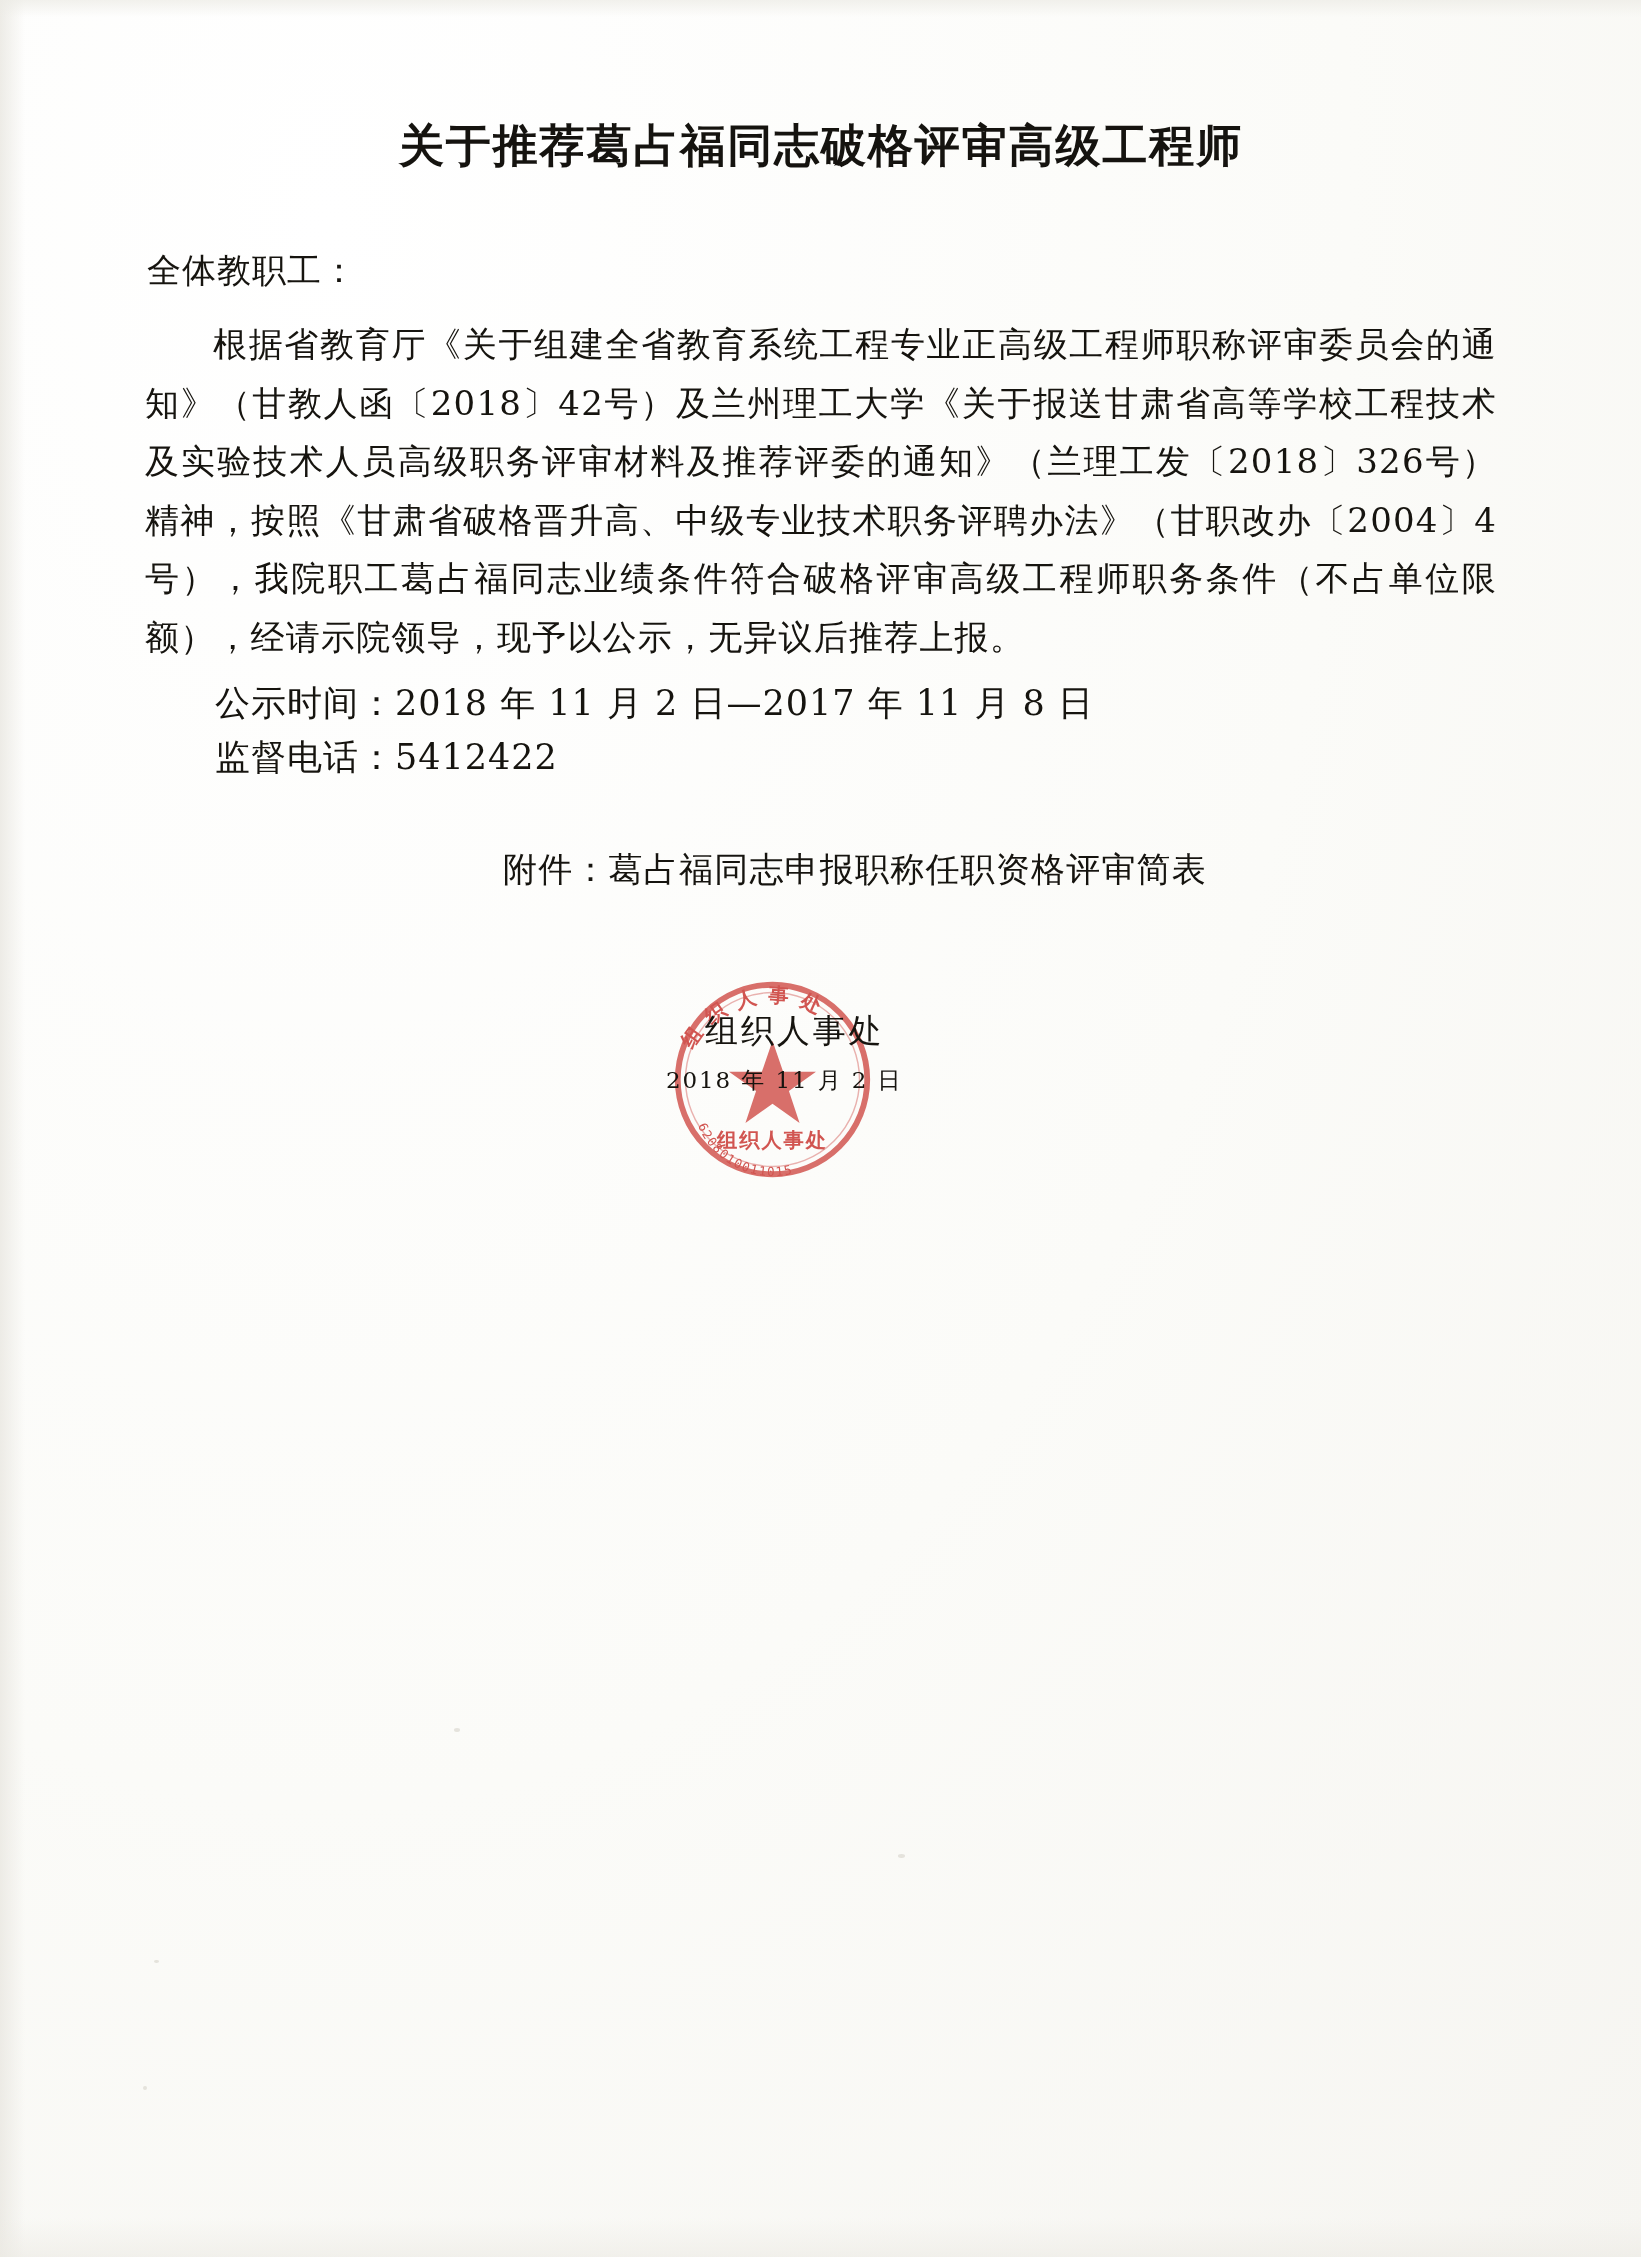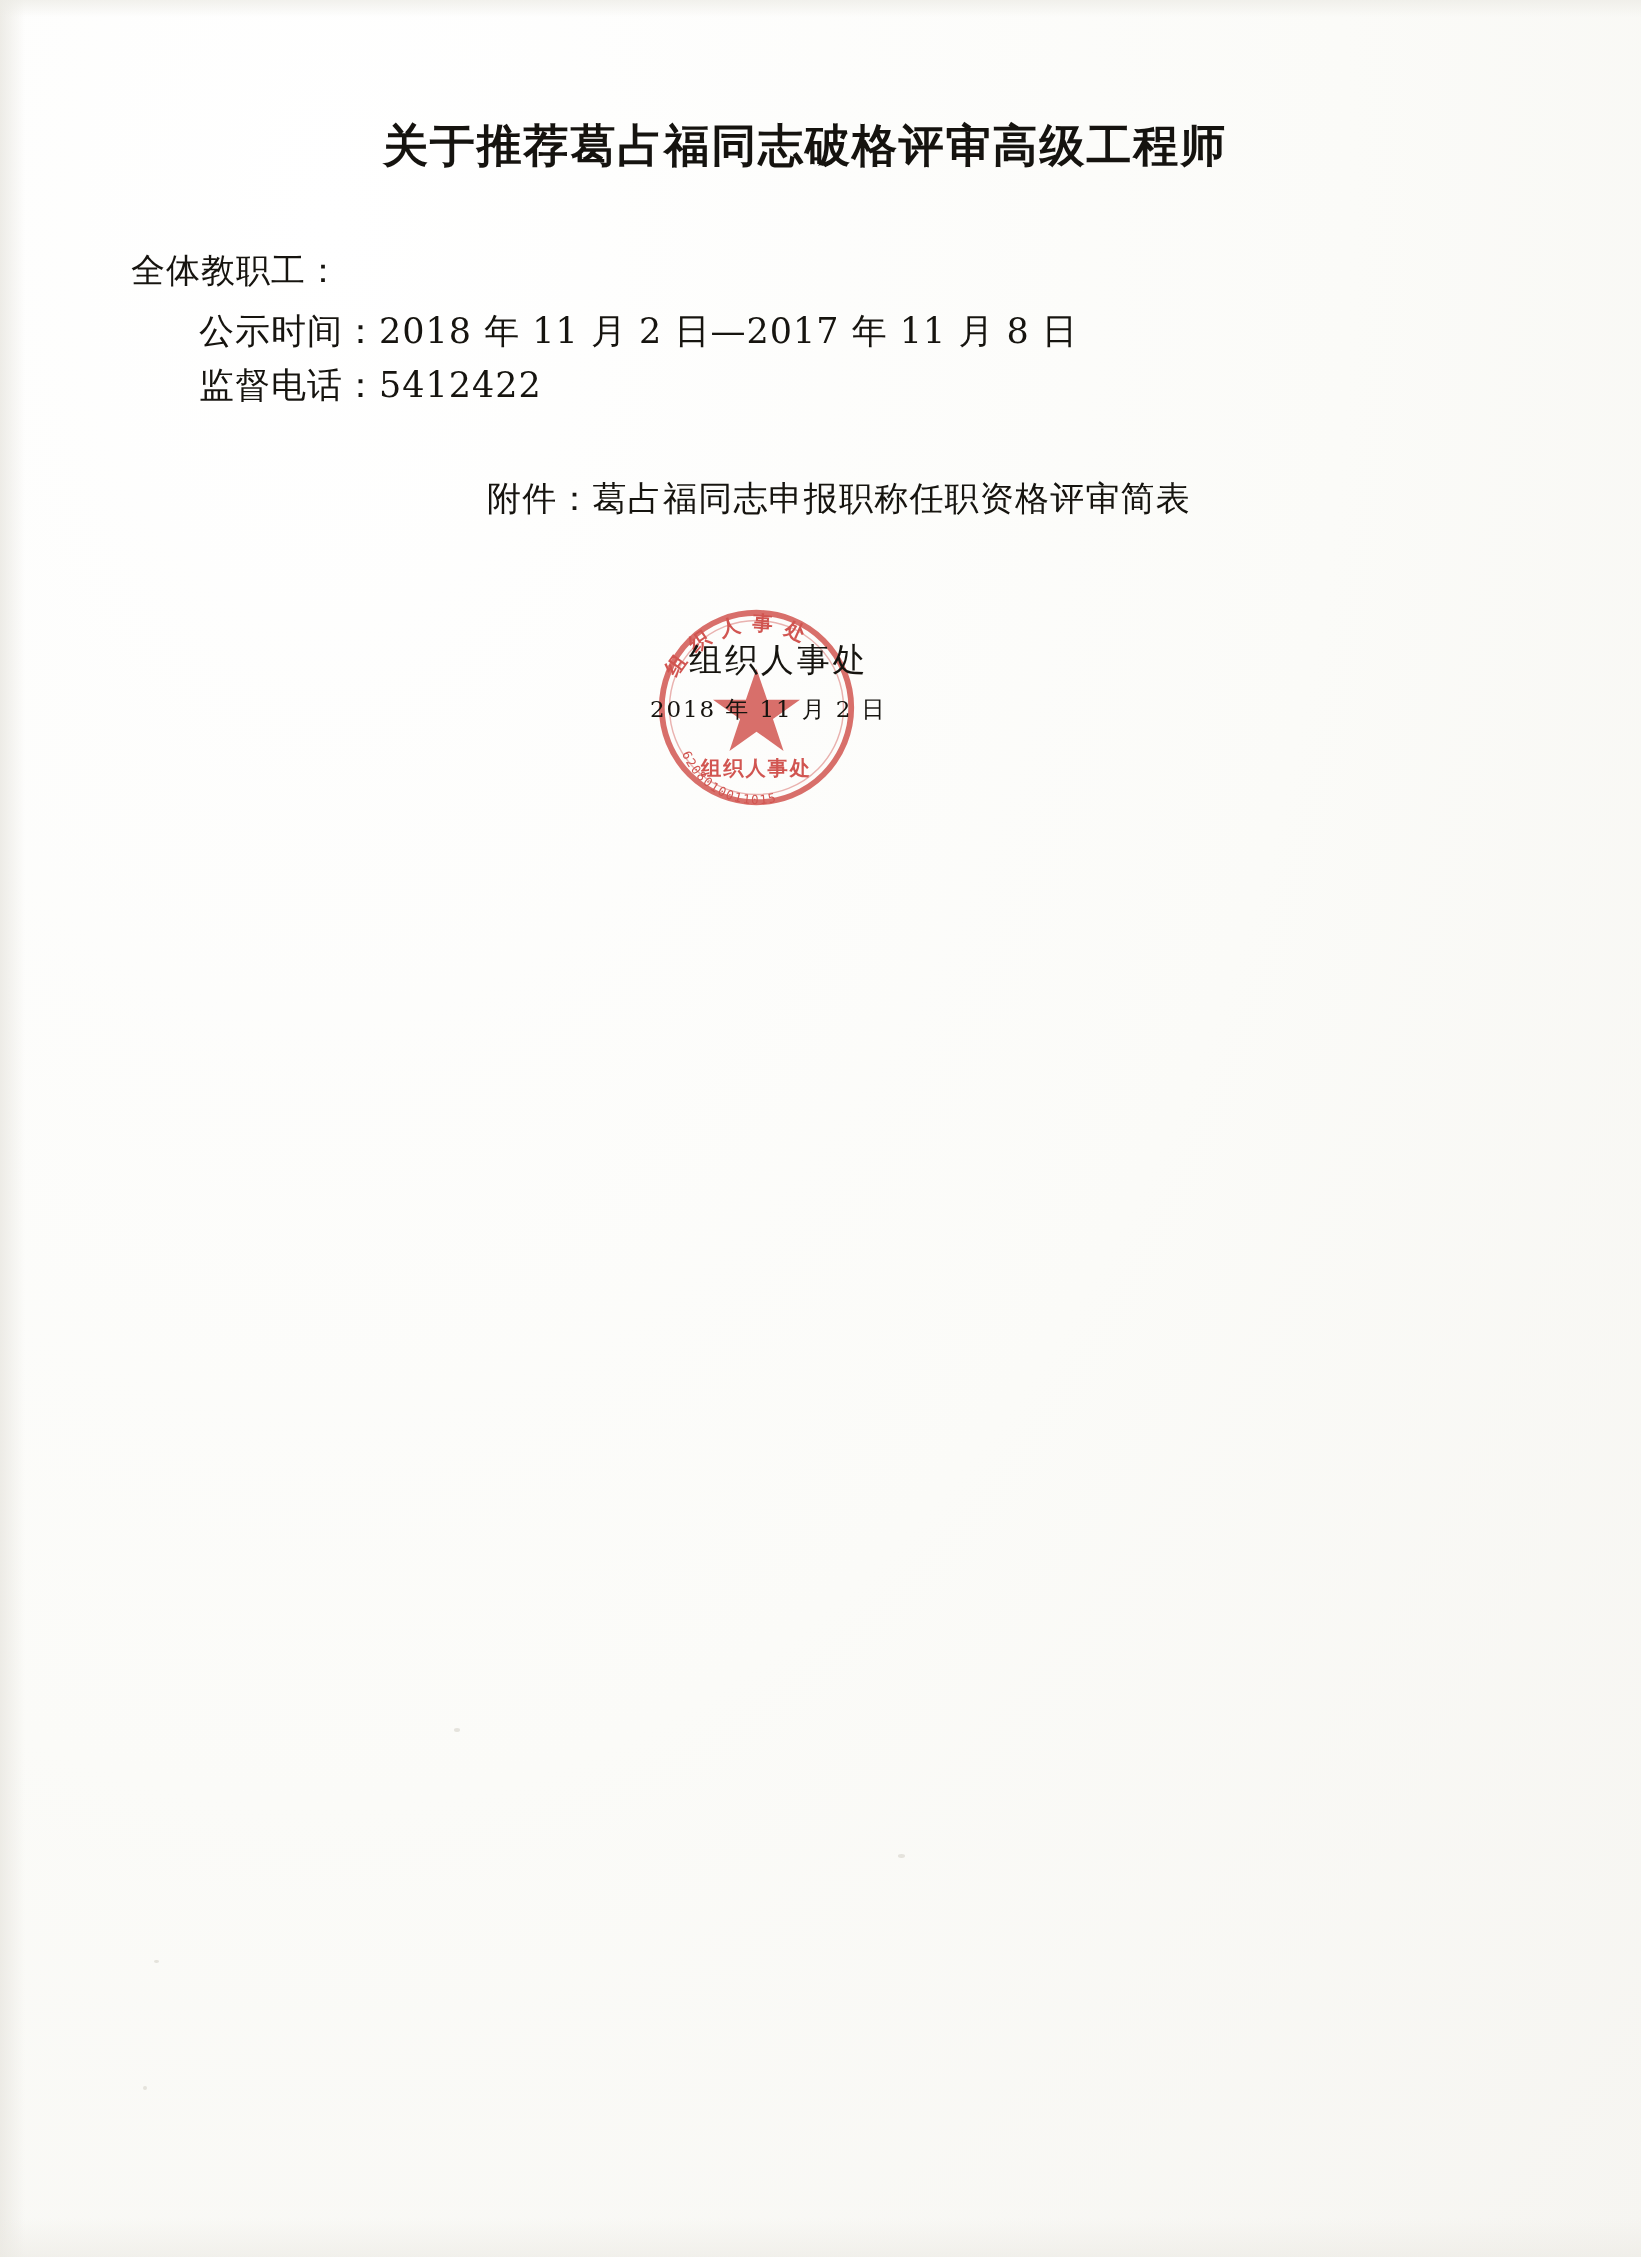--- a/index.html
+++ b/index.html
@@ -41,21 +41,21 @@
   .scan-edge-bottom {
     position: absolute;
     left: 0; right: 0; bottom: 0;
     height: 39px;
     background: linear-gradient(to top, #eceae4 0%, rgba(255,255,255,0) 100%);
     opacity: .6;
   }
 
   .content {
     position: absolute;
-    left: 129px;
+    left: 145px;
     top: 116px;
     width: 1352px;
   }
 
   .title {
     text-align: center;
     font-family: "DejaVu Serif", "Liberation Serif", serif;
     font-weight: bold;
     font-size: 45px;
     line-height: 1.35;
@@ -187,20 +187,23 @@
   <div class="speck" style="left:143px; top:2086px; width:3.9px; height:3.9px;"></div>
 
   <div class="content">
 
     <h1 class="title">
       <span class="title-line">关于推荐葛占福同志破格评审高级工程师</span>
     </h1>
 
     <div class="salutation">全体教职工：</div>
 
+    <div class="body-block">
+      <p>根据省教育厅《关于组建全省教育系统工程专业正高级工程师职称评审委员会的通知》（甘教人函〔2018〕42号）及兰州理工大学《关于报送甘肃省高等学校工程技术及实验技术人员高级职务评审材料及推荐评委的通知》（兰理工发〔2018〕326号）精神，按照《甘肃省破格晋升高、中级专业技术职务评聘办法》（甘职改办〔2004〕4号），我院职工葛占福同志业绩条件符合破格评审高级工程师职务条件（不占单位限额），经请示院领导，现予以公示，无异议后推荐上报。</p>
+    </div>
 
     <div class="meta-lines">
       <div>公示时间：2018 年 11 月 2 日—2017 年 11 月 8 日</div>
       <div>监督电话：5412422</div>
     </div>
 
     <div class="attachment">附件：葛占福同志申报职称任职资格评审简表</div>
 
     <div class="signature">
 

